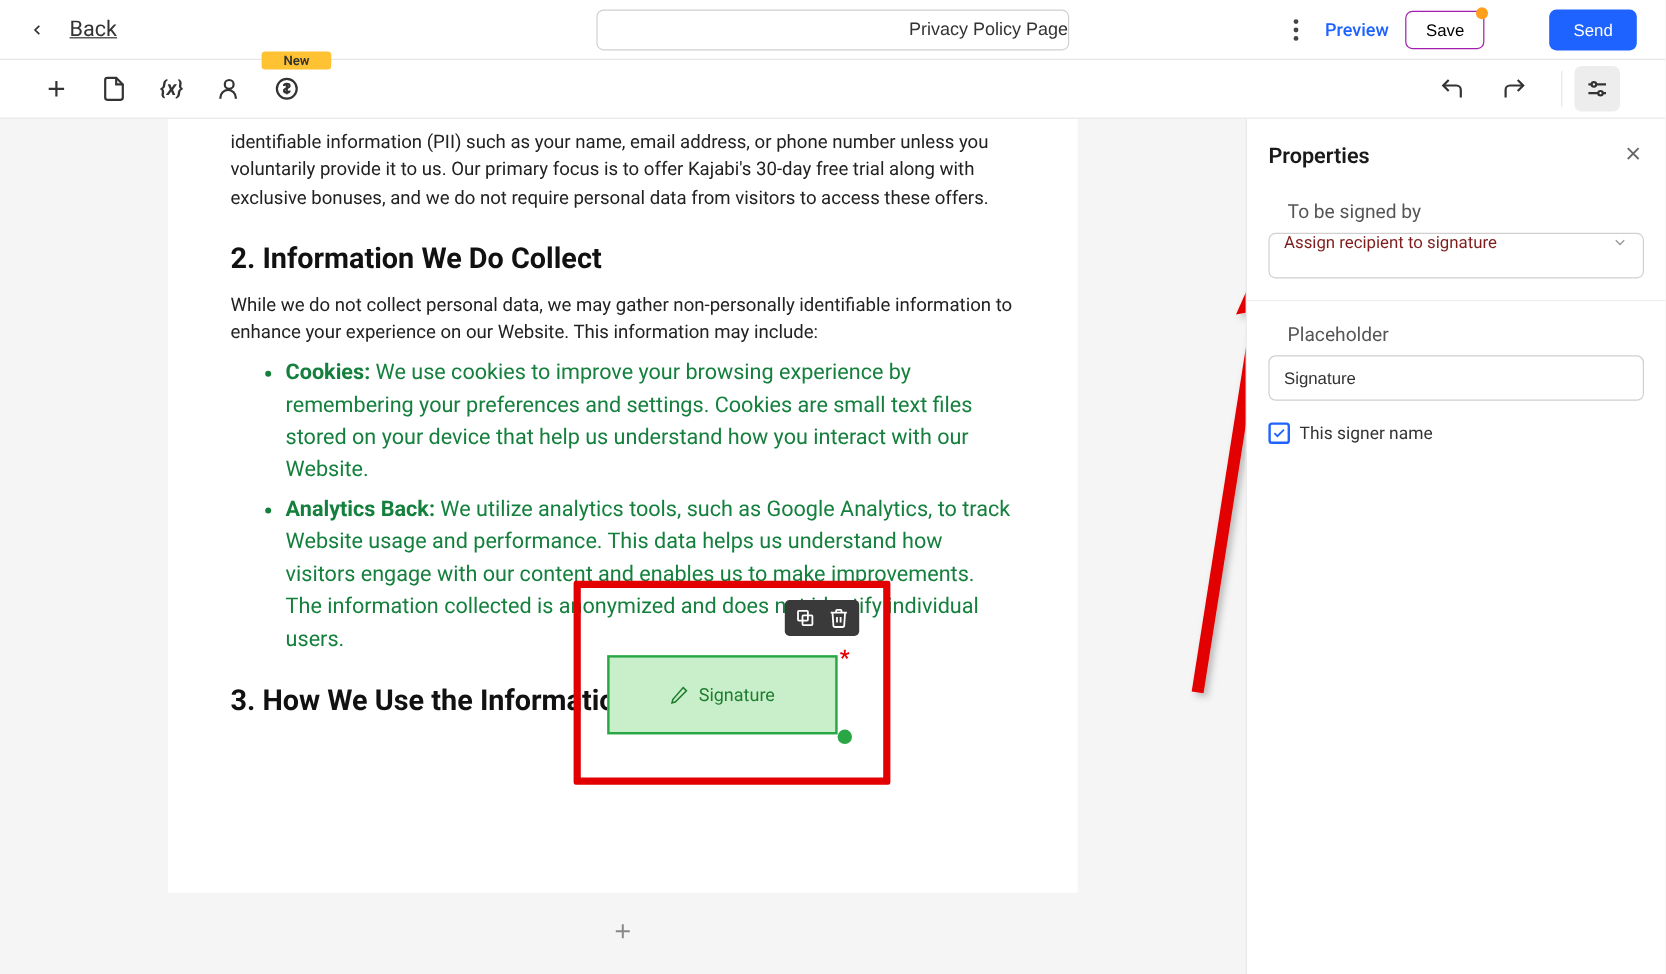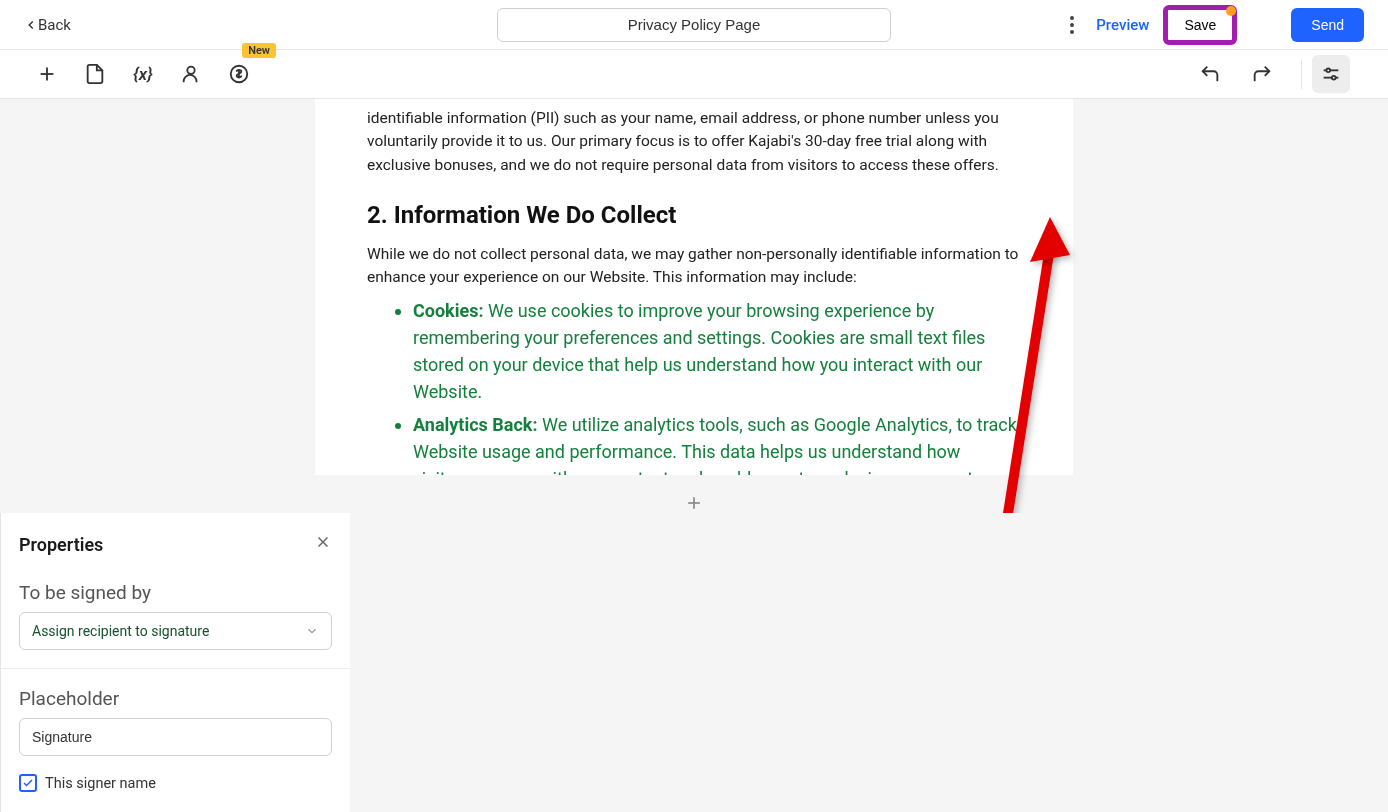--- a/index.html
+++ b/index.html
@@ -17,38 +17,39 @@
   height: 50px;
   background: #fff;
   border-bottom: 1px solid #e5e5e5;
   display: flex;
   align-items: center;
   padding: 0 24px;
 }
 .back-btn {
   display: inline-flex;
   align-items: center;
-  gap: 0;
-  font-size: 15px;
+  gap: 20px;
+  font-size: 18px;
   color: #333;
   cursor: pointer;
+  text-decoration: underline;
 }
 .title-input-wrap {
   flex: 0 0 auto;
   margin: 0 auto;
   position: absolute;
   left: 50%;
   transform: translateX(-50%);
 }
 .title-input {
   width: 394px;
   height: 34px;
   border: 1px solid #d0d0d0;
   border-radius: 6px;
-  text-align: center;
+  text-align: right;
   font-size: 15px;
   color: #333;
 }
 .topbar-right {
   margin-left: auto;
   display: flex;
   align-items: center;
   gap: 14px;
 }
 .kebab {
@@ -59,21 +60,21 @@
   justify-content: space-between;
   cursor: pointer;
   padding: 4px 8px;
   box-sizing: content-box;
 }
 .kebab span { width: 4px; height: 4px; border-radius: 50%; background: #444; }
 .preview-link { color: #1e62ff; font-size: 15px; font-weight: 500; cursor: pointer; }
 .save-btn {
   position: relative;
   background: #fff;
-  border: 5px solid #a21caf;
+  border: 1px solid #a21caf;
   border-radius: 6px;
   padding: 7px 16px;
   font-size: 14px;
   cursor: pointer;
   text-align: right;
 }
 .save-dot {
   position: absolute;
   top: -4px; right: -4px;
   width: 10px; height: 10px;
@@ -110,39 +111,38 @@
   margin-right: 10px;
 }
 .iconbtn svg { width: 22px; height: 22px; }
 .new-badge {
   position: absolute;
   top: -12px; right: -18px;
   background: #ffc233;
   color: #333;
   font-size: 11px;
   font-weight: 600;
-  padding: 1px 6px;
+  padding: 1px 18px;
   border-radius: 3px;
 }
 .toolbar2-right {
   margin-left: auto;
   display: flex;
   align-items: center;
   gap: 4px;
 }
 .settings-active {
   background: #ededed;
   border-radius: 6px;
 }
 
 
 .main {
   display: flex;
   height: calc(812px - 99px);
-  flex-direction: column;
 }
 .canvas-col {
   flex: 1;
   overflow: hidden;
   position: relative;
   display: flex;
   flex-direction: column;
   align-items: center;
 }
 .page {
@@ -247,32 +247,32 @@
   padding: 20px 18px;
 }
 .props-head {
   display: flex;
   align-items: center;
   justify-content: space-between;
   margin-bottom: 26px;
 }
 .props-head h4 { font-size: 18px; font-weight: 600; }
 .props-close { cursor: pointer; color: #666; }
-.props-label { font-size: 19px; color: #555; margin-bottom: 8px; }
+.props-label { font-size: 16px; color: #555; margin-bottom: 8px; margin-left: 16px; }
 .props-select, .props-input {
   width: 100%;
   height: 38px;
   border: 1px solid #d0d0d0;
   border-radius: 6px;
   padding: 0 12px;
   font-size: 14px;
   color: #333;
   margin-bottom: 18px;
 }
-.props-select { color: #14532d; display: flex; align-items: center; justify-content: space-between; cursor: pointer; gap: 28px; }
+.props-select { color: #7f1d1d; display: flex; justify-content: space-between; cursor: pointer; gap: 28px; }
 .divider { height: 1px; background: #eee; margin: 6px -18px 18px -18px; }
 .chk-row { display: flex; align-items: center; gap: 8px; font-size: 14.5px; color: #333; }
 .chk {
   width: 18px; height: 18px;
   border: 2px solid #1e62ff;
   border-radius: 3px;
   display: flex; align-items: center; justify-content: center;
   color: #1e62ff;
 }
 </style>

